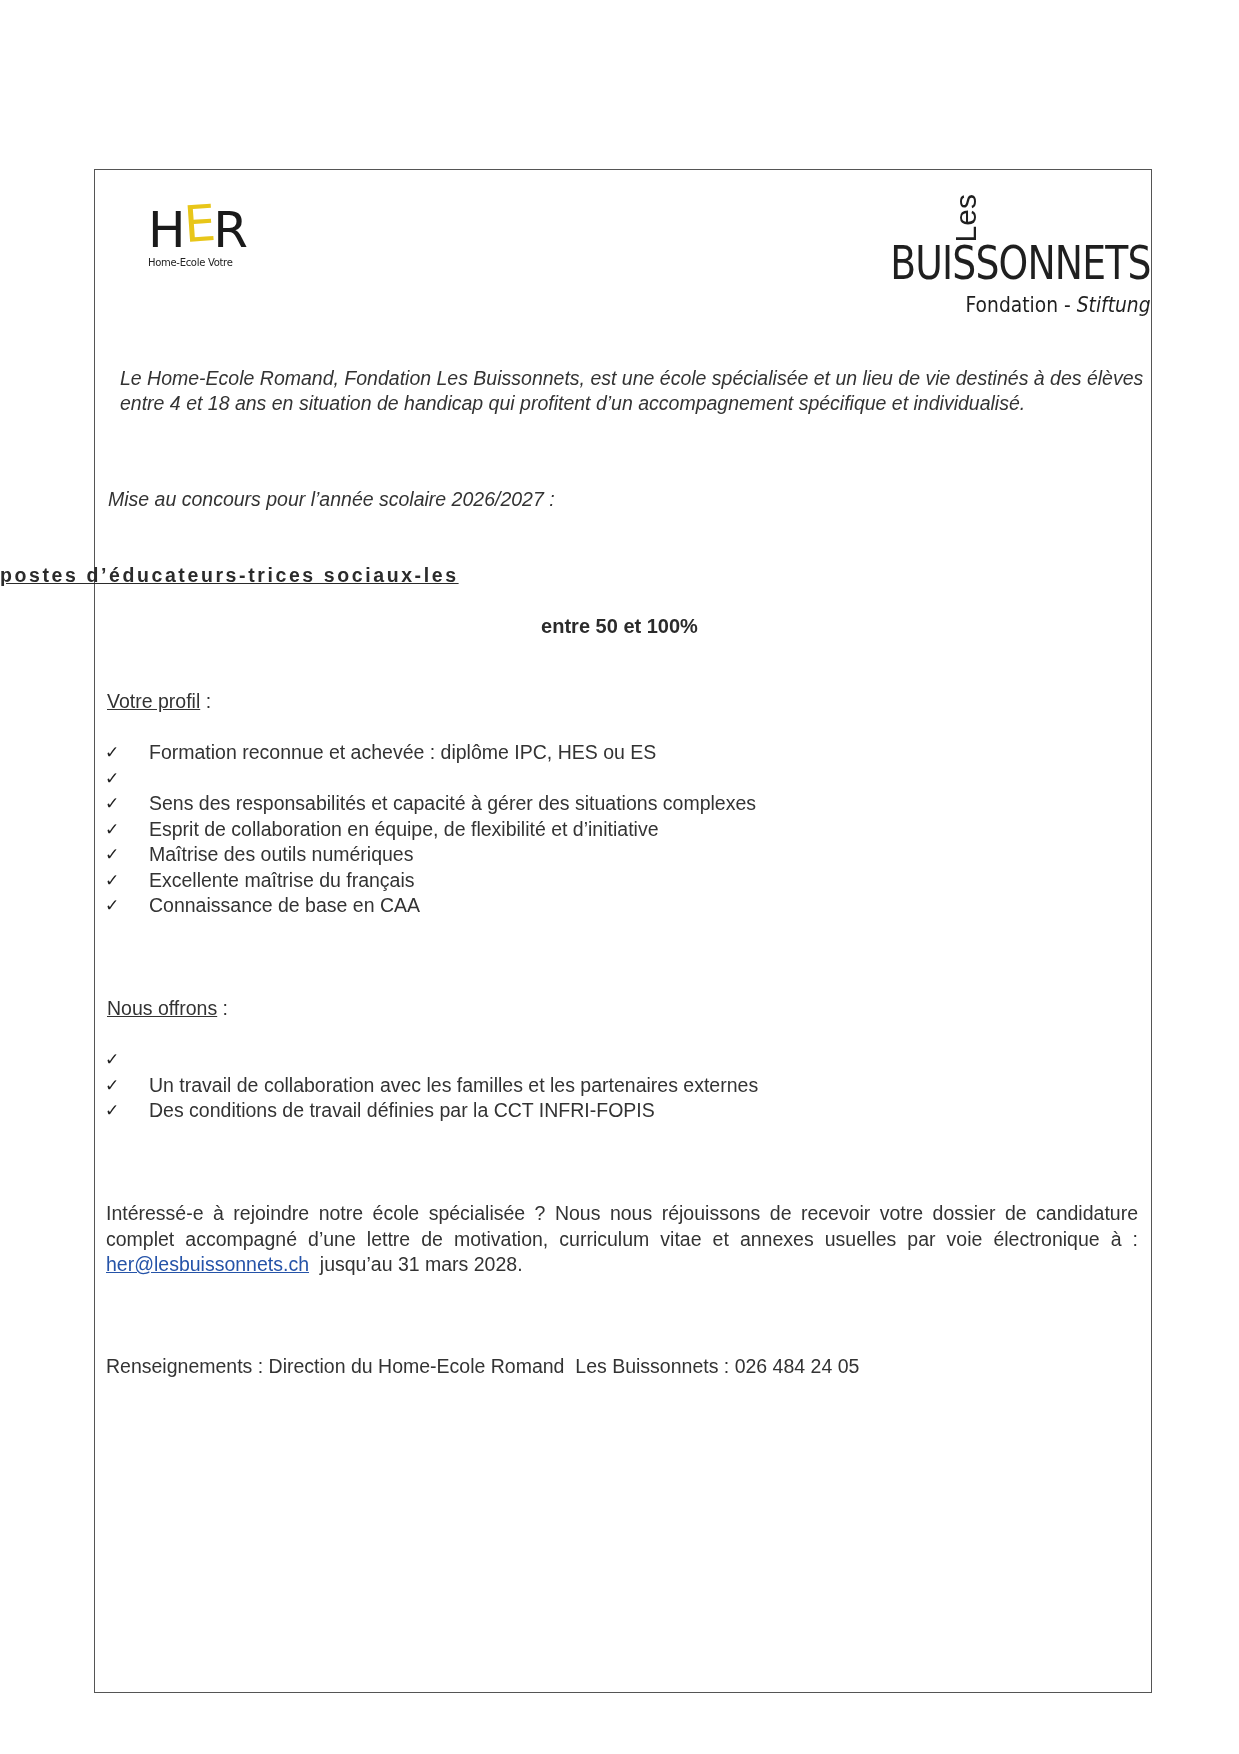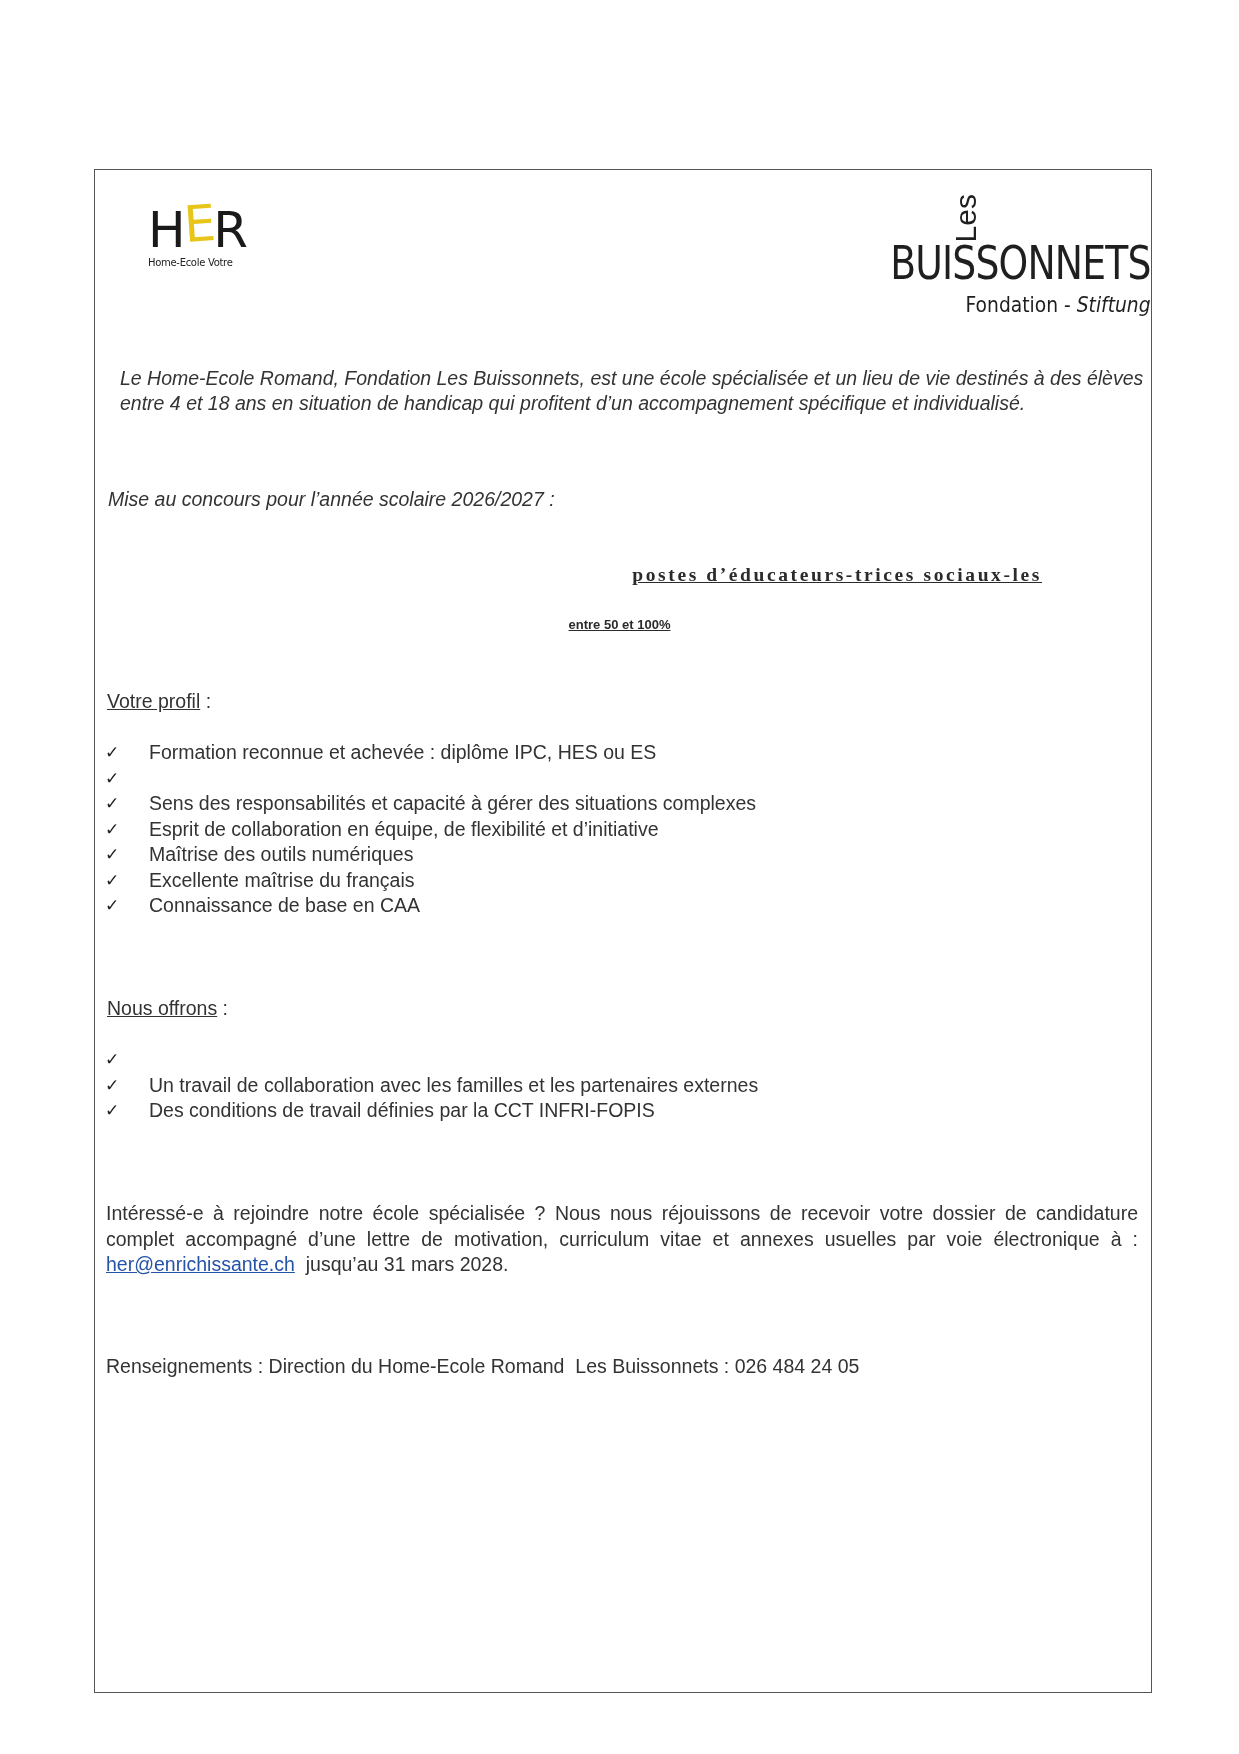--- a/index.html
+++ b/index.html
@@ -17,25 +17,25 @@
   .buis-les { position:absolute; right:202px; top:12px; font-size:30px; color:#1f1f1f;
               transform:rotate(-90deg); transform-origin:right top; white-space:nowrap; }
   .buis-name { font-size:46px; letter-spacing:-1px; color:#1f1f1f; margin-top:58px; line-height:46px;
                font-family:"DejaVu Sans", sans-serif; transform:scaleX(0.82); transform-origin:right; }
   .buis-sub { font-size:22px; color:#1f1f1f; margin-top:6px; font-family:"DejaVu Sans", sans-serif;
               transform:scaleX(0.85); transform-origin:right; }
   .buis-sub i { font-style:italic; }
   .intro { position:absolute; left:106px; top:352px; width:1032px; font-style:italic;
            font-size:19.5px; line-height:25px; color:#333; }
   .concours { position:absolute; left:108px; top:488px; font-size:19.5px; color:#333;font-style:italic; }
-  .title1 { position:absolute; left:0; width:1042px; top:564px; text-align:right;font-family:Liberation Serif, serif; }
+  .title1 { position:absolute; left:0; width:1042px; top:564px; text-align:left; }
   .title1 span { font-size:19.5px; font-weight:bold; letter-spacing:2.6px; text-decoration:underline;
                  color:#2b2b2b; }
   .title2 { position:absolute; left:0; width:1239px; top:615px; text-align:center; }
-  .title2 span { font-size:13px; font-weight:bold; text-decoration:underline; color:#2b2b2b; }
+  .title2 span { font-size:20px; font-weight:bold; color:#2b2b2b; }
   .section-head { position:absolute; left:107px; font-size:19.5px; color:#333;text-align:right; }
   .section-head u { text-decoration:underline; }
   .list { position:absolute; left:105px; margin:0; padding:0; list-style:none; font-size:19.5px;
           color:#333; line-height:25.5px; }
   .list li { display:flex; }
   .list .chk { width:44px; flex:none; font-size:17px; color:#222; }
   .apply { position:absolute; left:106px; top:1201px; width:1032px; font-size:19.5px; line-height:25.5px;
            color:#333; text-align:justify; }
   .apply a { color:#2553a8; text-decoration:underline; }
   .contact { position:absolute; left:106px; top:1355px; font-size:19.5px; color:#333; }
@@ -104,15 +104,15 @@
     <li>
       <span class="chk">✓</span>
       <span>Un travail de collaboration avec les familles et les partenaires externes</span>
     </li>
     <li>
       <span class="chk">✓</span>
       <span>Des conditions de travail définies par la CCT INFRI-FOPIS</span>
     </li>
   </ul>
 
-<p class="apply" style="margin:0"><span>Intéressé-e à rejoindre notre école spécialisée ? Nous nous réjouissons de recevoir votre dossier de candidature complet accompagné d’une lettre de motivation, curriculum vitae et annexes usuelles par voie électronique à : </span><a href="mailto:her@lesbuissonnets.ch">her@enrichissante.ch</a><span style="white-space:pre">  jusqu’au 31 mars 2028.</span></p>
+<p class="apply" style="margin:0"><span>Intéressé-e à rejoindre notre école spécialisée ? Nous nous réjouissons de recevoir votre dossier de candidature complet accompagné d’une lettre de motivation, curriculum vitae et annexes usuelles par voie électronique à : </span><a href="mailto:her@lesbuissonnets.ch">her@lesbuissonnets.ch</a><span style="white-space:pre">  jusqu’au 31 mars 2028.</span></p>
 
 <div class="contact" style="white-space:pre">Renseignements : Direction du Home-Ecole Romand  Les Buissonnets : 026 484 24 05</div>
 
 </body></html>

